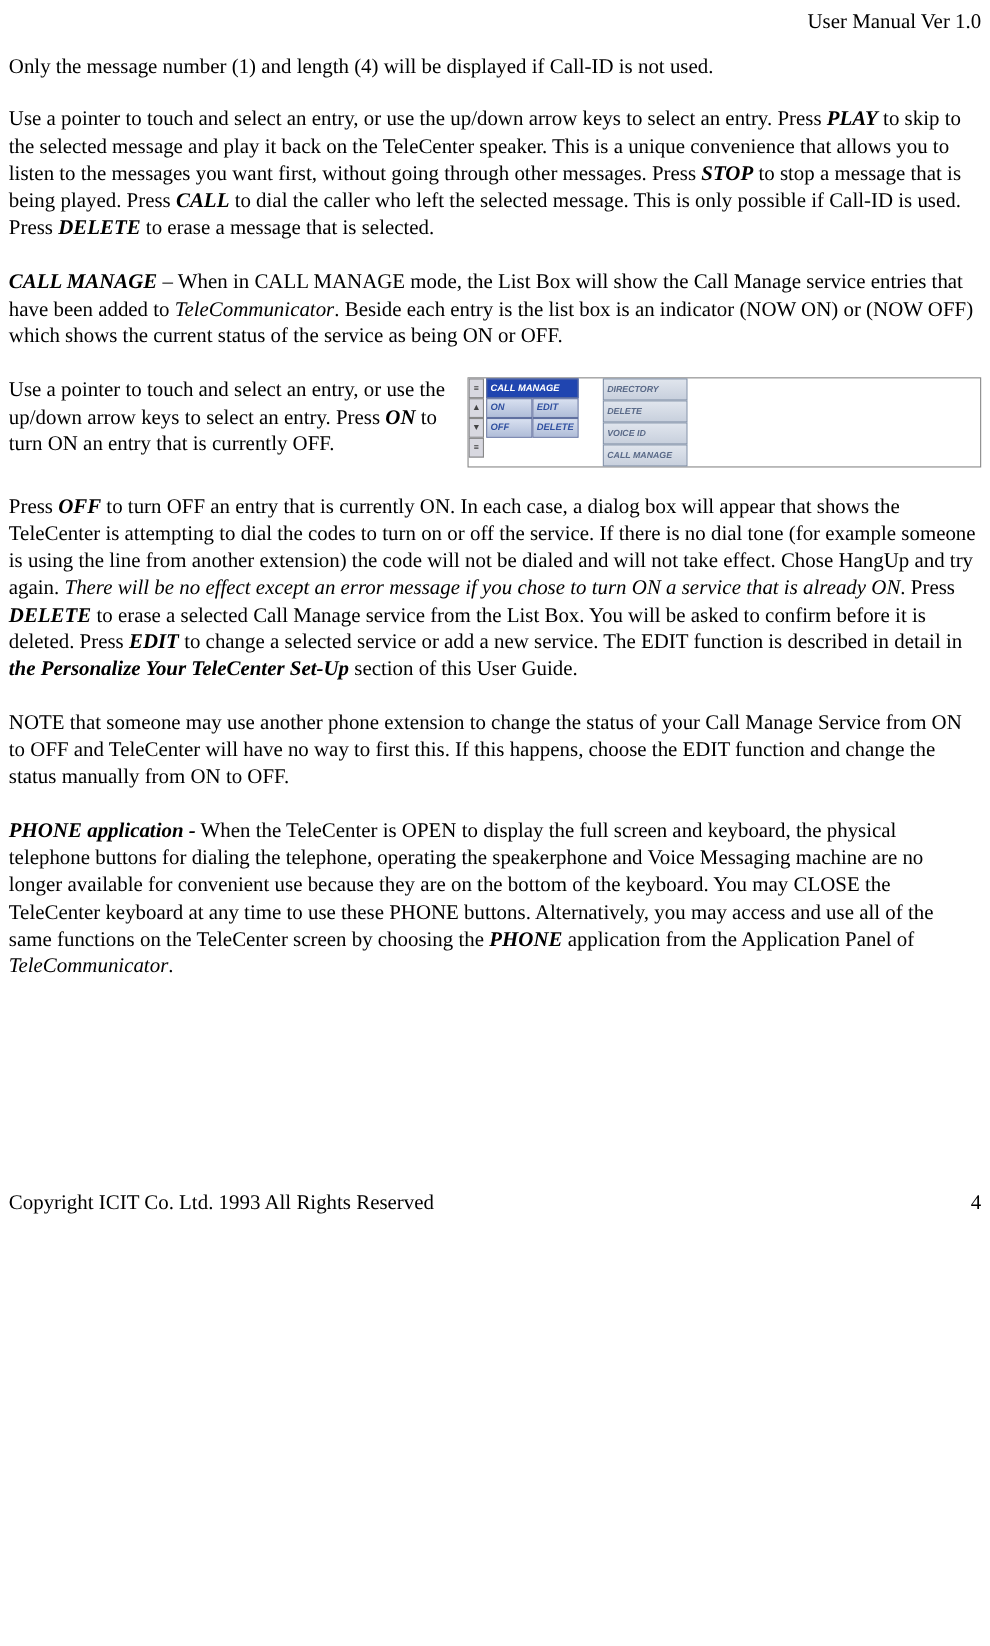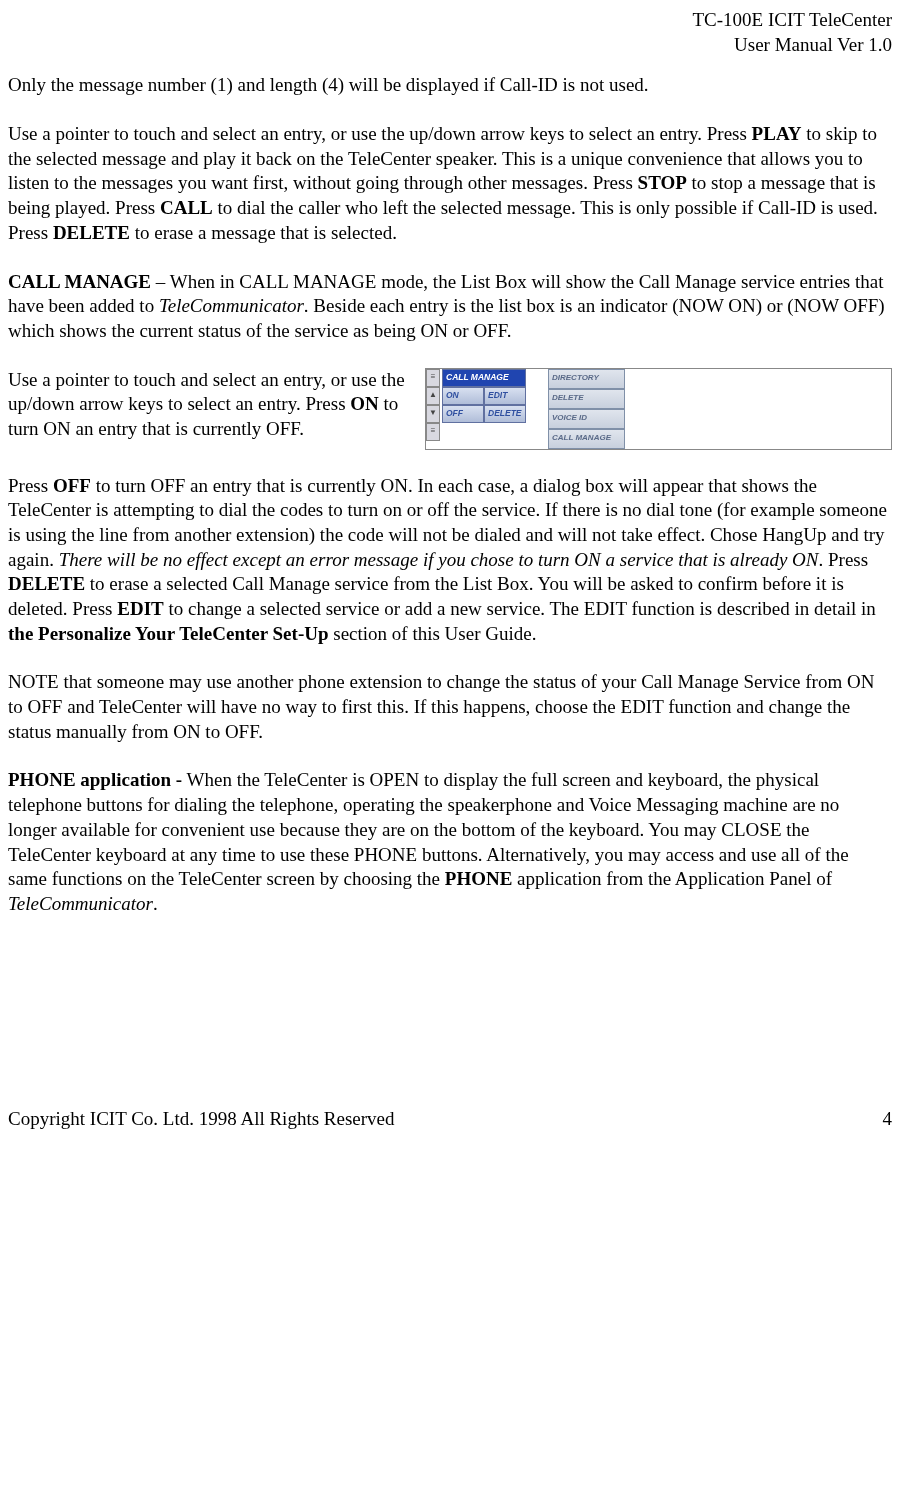--- a/index.html
+++ b/index.html
@@ -11,21 +11,21 @@
       width: 884px;
       color: #000;
       background: #fff;
     }
     .header {
       text-align: right;
       margin-bottom: 16px;
     }
     .header div { line-height: 1.3; }
     p { margin: 0 0 24px 0; }
-    .bold { font-weight: bold; }
+    .bold { font-weight: bold; font-style: italic; }
     .italic { font-style: italic; margin-top: 39px; }
     .footer {
       display: flex;
       justify-content: space-between;
       margin-top: 190px;
     }
     .figure-container {
       display: flex;
       gap: 12px;
       margin-bottom: 24px;
@@ -119,21 +119,20 @@
       font-style: italic;
       display: flex;
       align-items: center;
       padding-left: 3px;
     }
   </style>
 </head>
 <body>
 
 <div class="header">
-  <div>TC-100E ICIT TeleCenter</div>
   <div>User Manual  Ver 1.0</div>
 </div>
 
 <p>Only the message number (1) and length (4) will be displayed if Call-ID is not used.</p>
 
 <p>
   <span>Use a pointer to touch and select an entry, or use the up/down arrow keys to select an entry. Press </span><span class="bold">PLAY</span><span> to skip to the selected message and play it back on the TeleCenter speaker. This is a unique convenience that allows you to listen to the messages you want first, without going through other messages. Press </span><span class="bold">STOP</span><span> to stop a message that is being played. Press </span><span class="bold">CALL</span><span> to dial the caller who left the selected message. This is only possible if Call-ID is used. Press </span><span class="bold">DELETE</span><span> to erase a message that is selected.</span>
 </p>
 
 <p>
@@ -172,15 +171,15 @@
   <span>Press </span><span class="bold">OFF</span><span> to turn OFF an entry that is currently ON. In each case, a dialog box will appear that shows the TeleCenter is attempting to dial the codes to turn on or off the service. If there is no dial tone (for example someone is using the line from another extension) the code will not be dialed and will not take effect. Chose HangUp and try again. </span><span class="italic">There will be no effect except an error message if you chose to turn ON a service that is already ON</span><span>. Press </span><span class="bold">DELETE</span><span> to erase a selected Call Manage service from the List Box. You will be asked to confirm before it is deleted.  Press </span><span class="bold">EDIT</span><span> to change a selected service or add a new service. The EDIT function is described in detail in </span><span class="bold">the Personalize Your TeleCenter Set-Up</span><span> section of this User Guide.</span>
 </p>
 
 <p>NOTE that someone may use another phone extension to change the status of your Call Manage Service from ON to OFF and TeleCenter will have no way to first this. If this happens, choose the EDIT function and change the status manually from ON to OFF.</p>
 
 <p>
   <span class="bold">PHONE  application -</span><span> When the TeleCenter is OPEN to display the full screen and keyboard, the physical telephone buttons for dialing the telephone, operating the speakerphone and Voice Messaging machine are no longer available for convenient use because they are on the bottom of the keyboard. You may CLOSE the TeleCenter keyboard at any time to use these PHONE buttons. Alternatively, you may access and use all of the same functions on the TeleCenter screen by choosing the </span><span class="bold">PHONE</span><span> application from the Application Panel of </span><span class="italic">TeleCommunicator</span><span>.</span>
 </p>
 
 <div class="footer">
-  <span>Copyright ICIT Co. Ltd. 1998  All Rights Reserved</span>
+  <span>Copyright ICIT Co. Ltd. 1993  All Rights Reserved</span>
   <span>4</span>
 </div>
 
 </body></html>

